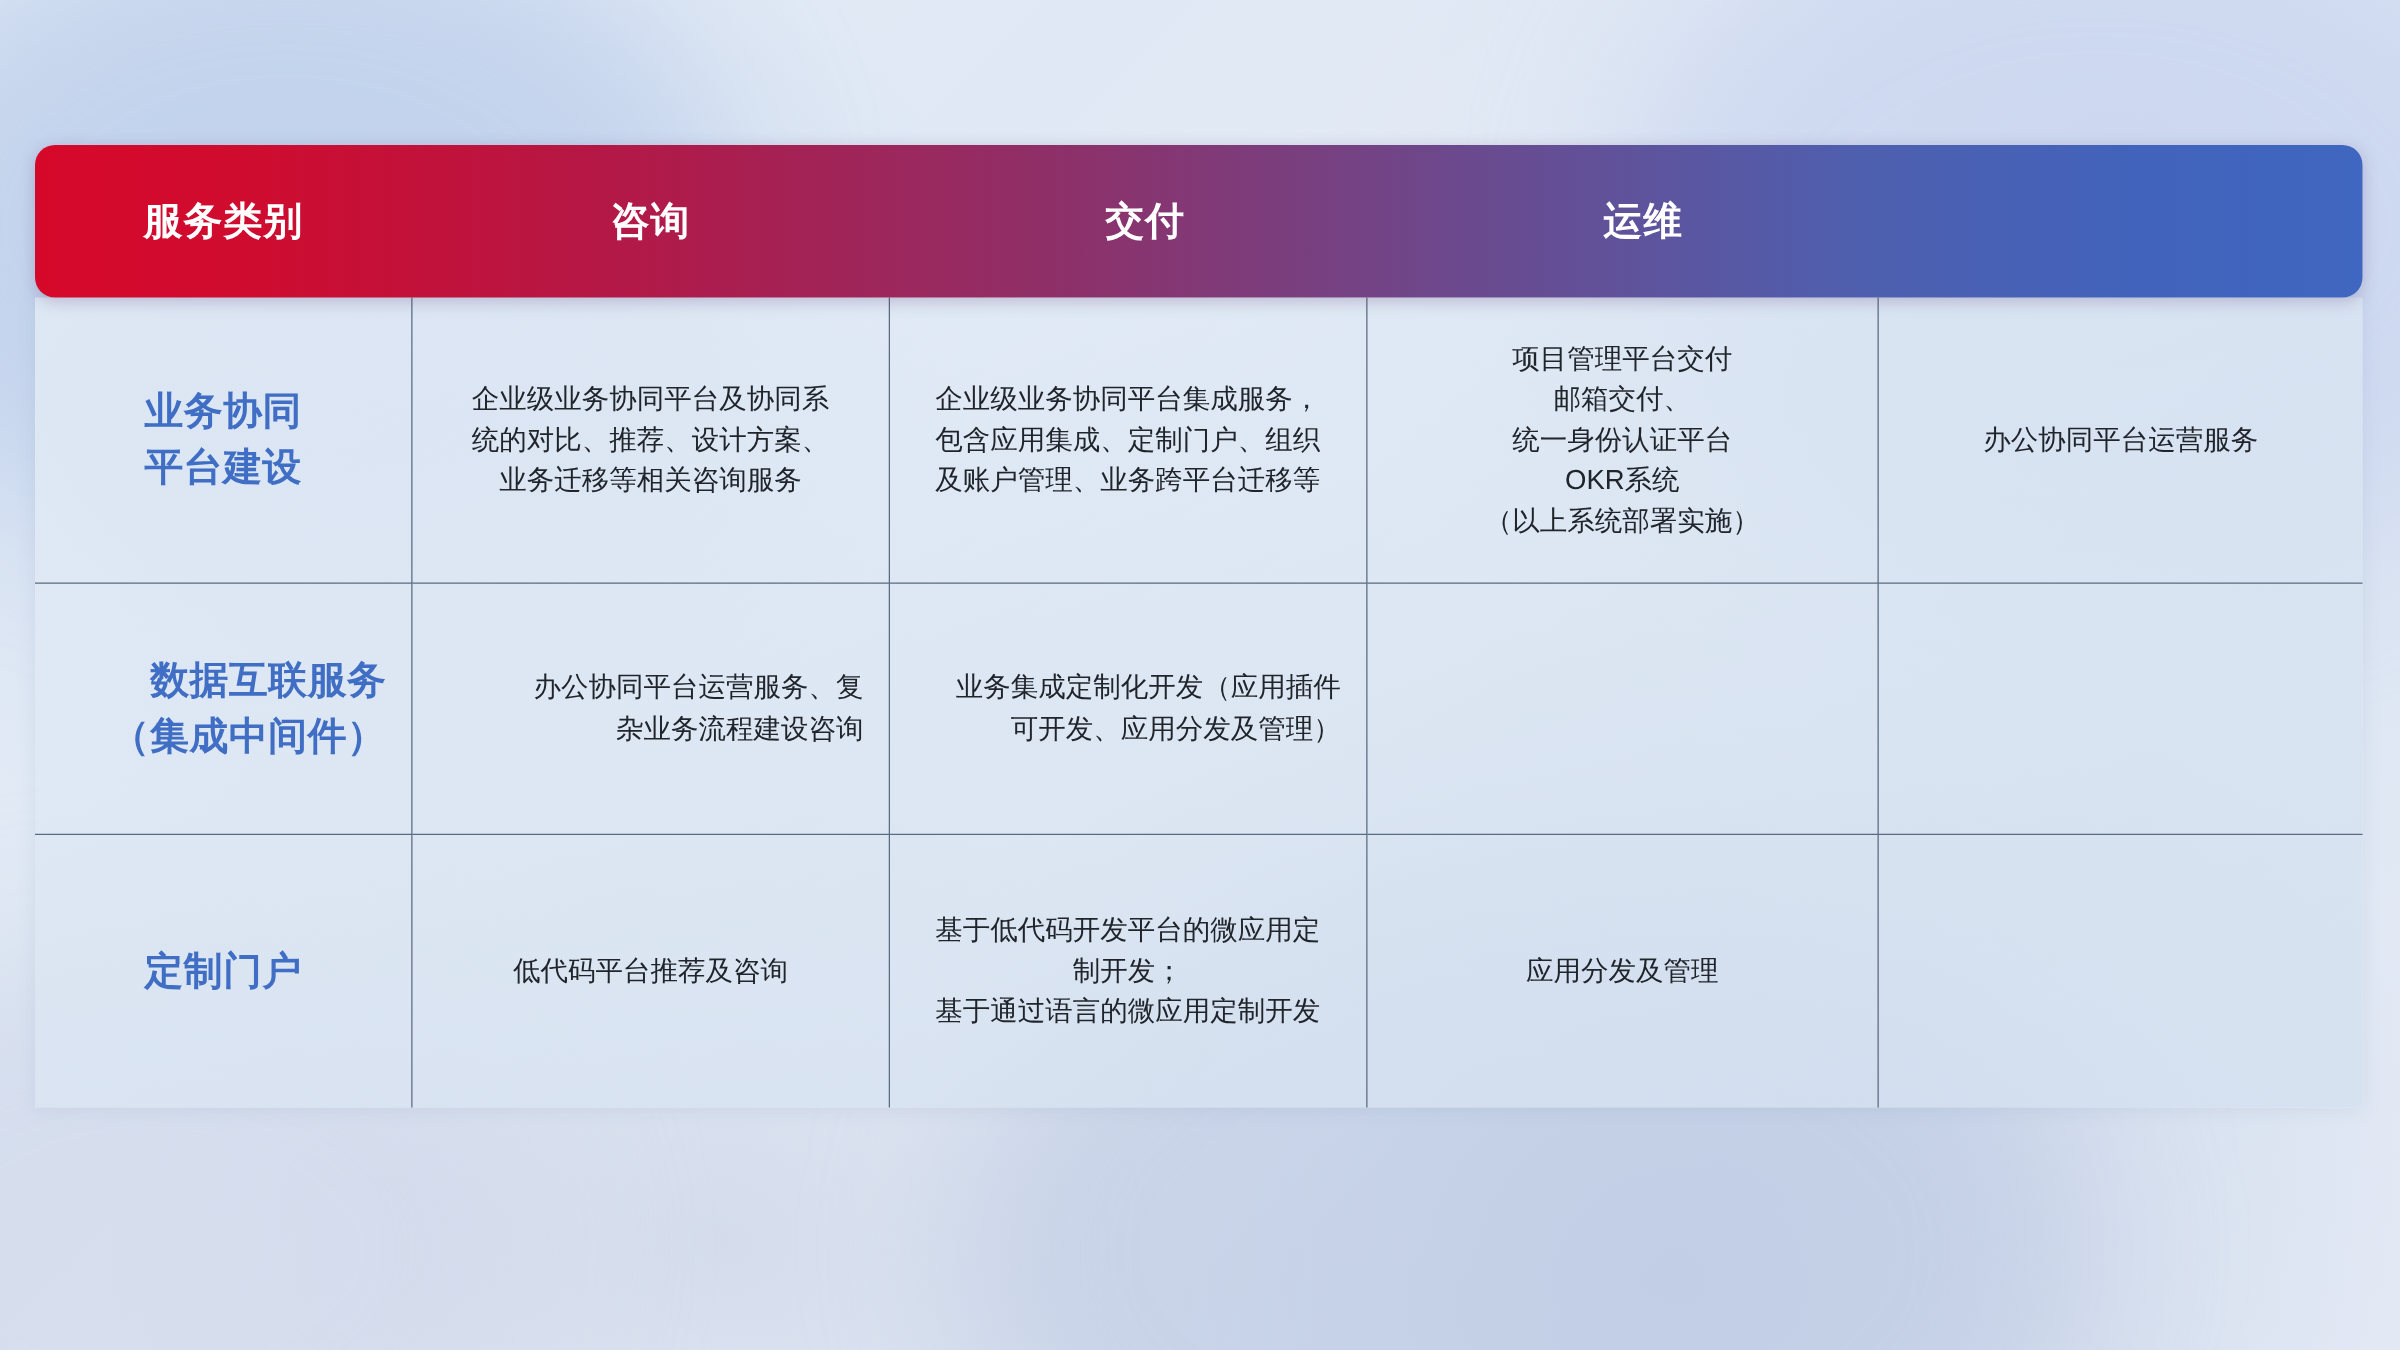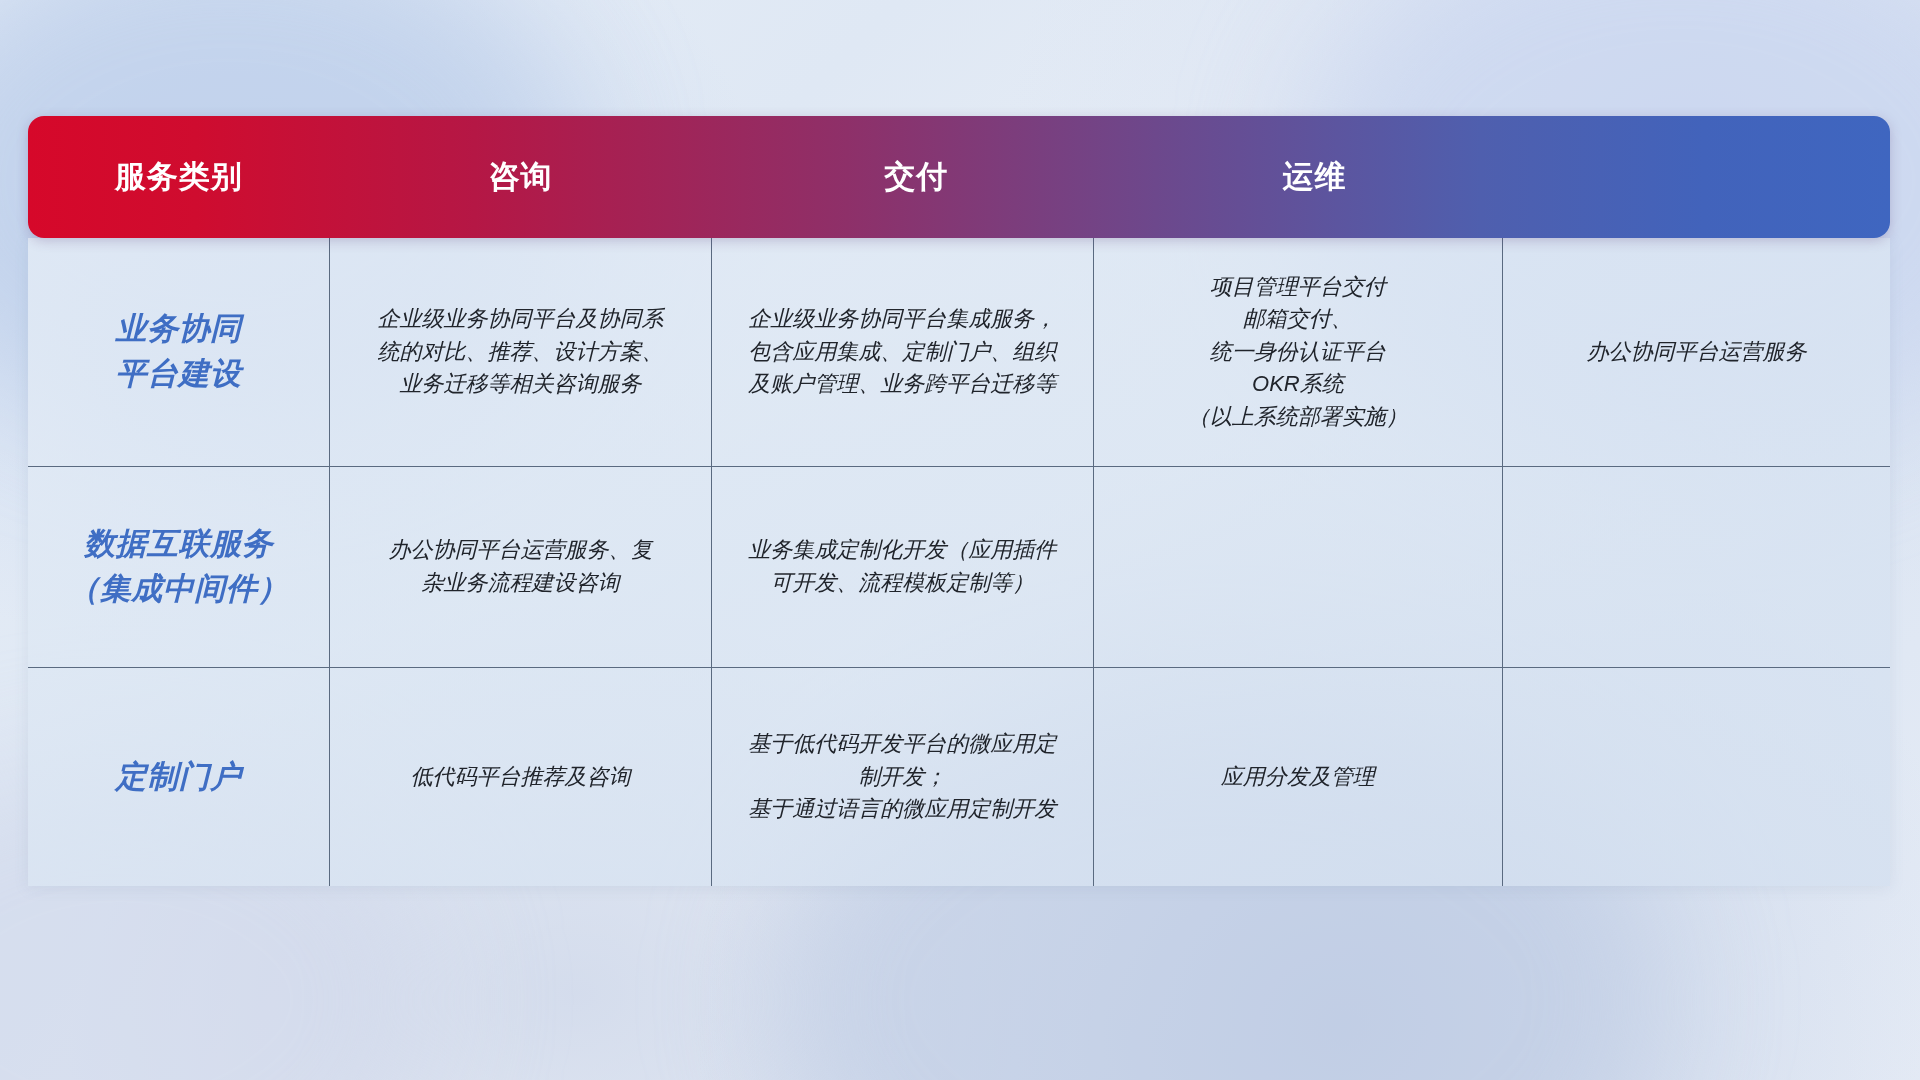--- a/index.html
+++ b/index.html
@@ -81,21 +81,20 @@
 
   tbody td {
     border-right: 1px solid #5a6a80;
     border-bottom: 1px solid #5a6a80;
     vertical-align: middle;
     text-align: center;
     color: #20242b;
     font-size: 22px;
     line-height: 1.48;
     padding: 16px 20px;
-    font-style: italic;
   }
   tbody tr td:first-child {
     border-left: none;
   }
   tbody tr td:last-child {
     border-right: none;
   }
   tbody tr:last-child td {
     border-bottom: none;
   }
@@ -104,21 +103,21 @@
     color: #3f6ec4;
     font-weight: bold;
     font-size: 31px;
     line-height: 1.45;
     letter-spacing: 0.5px;
   }
   tbody td.col-last {
     border-right: none;
   }
   .r0 td { height: 196px; }
-  .r1 td { height: 168px; }
+  .r1 td { height: 168px; text-align: right; }
   .r2 td { height: 186px; }
 
   .cell-text { white-space: pre-line; }
   .cat-text { white-space: pre-line; }
 </style>
 </head>
 <body>
 
 <div class="bg-blob blob-1"></div>
 <div class="bg-blob blob-2"></div>
@@ -174,21 +173,21 @@
           <td class="cat">
             <span class="cat-text">数据互联服务
 （集成中间件）</span>
           </td>
           <td>
             <span class="cell-text">办公协同平台运营服务、复
 杂业务流程建设咨询</span>
           </td>
           <td>
             <span class="cell-text">业务集成定制化开发（应用插件
-可开发、流程模板定制等）</span>
+可开发、应用分发及管理）</span>
           </td>
           <td>
             <span class="cell-text"></span>
           </td>
           <td class="col-last">
             <span class="cell-text"></span>
           </td>
         </tr>
         <tr class="r2">
           <td class="cat">

